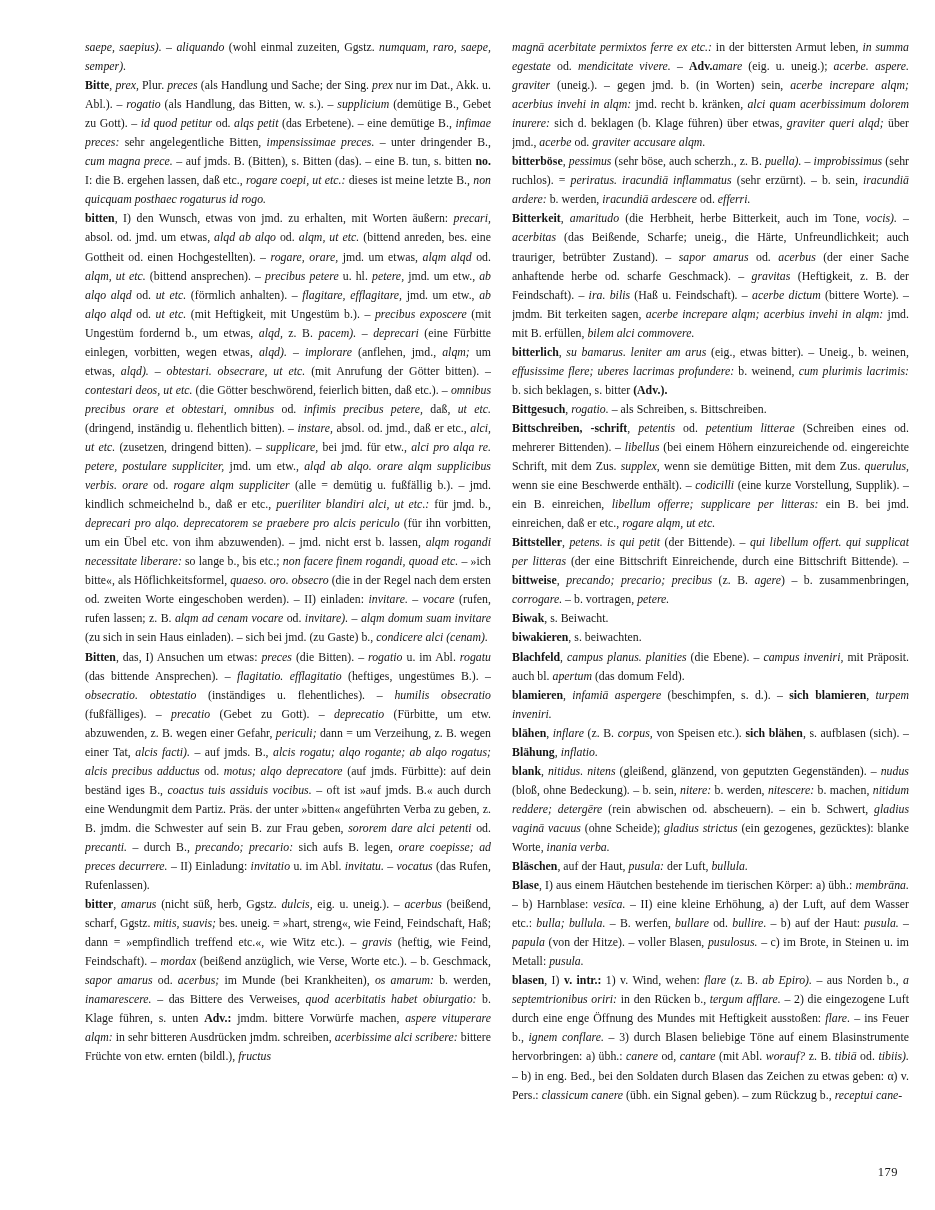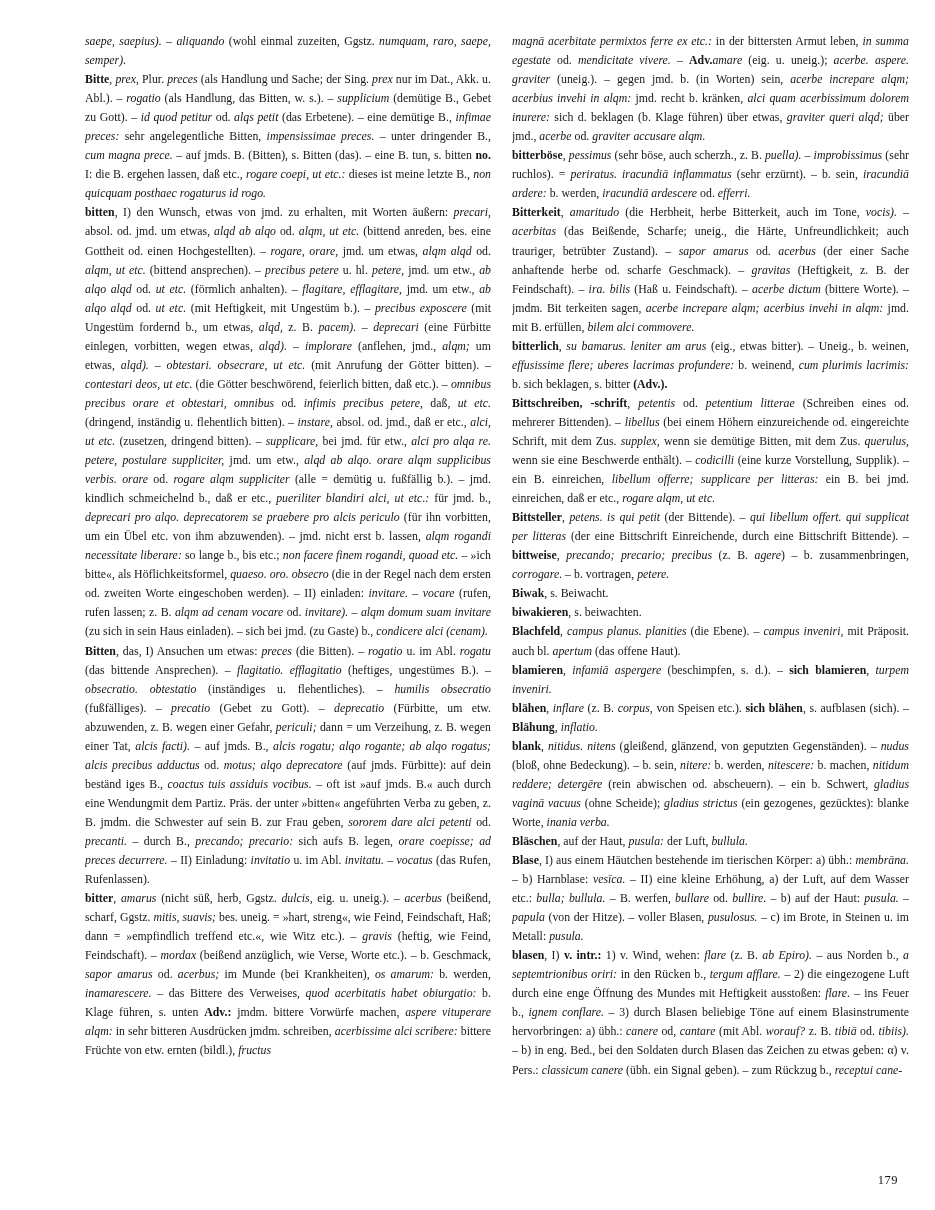--- a/index.html
+++ b/index.html
@@ -4,59 +4,60 @@
 <style>
   html,body{margin:0;padding:0;}
   body{
     width:935px;height:1210px;
     background:#ffffff;color:#161616;
     font-family:"Liberation Serif","DejaVu Serif",serif;
     position:relative;overflow:hidden;
   }
   .page{position:absolute;inset:0;background:#ffffff;}
   .col{
-    position:absolute;top:32px;
+    position:absolute;top:38px;
     text-align:justify;
     font-size:11.8px;line-height:19.05px;
     letter-spacing:0.02px;
     -webkit-hyphens:none;hyphens:none;
     max-height:1166px;overflow:hidden;
   }
   #col-left{left:85px;width:406px;}
   #col-right{left:512px;width:397px;}
   p.entry{margin:0;padding:0;text-indent:0;}
   .it{font-style:italic;}
   .bd{font-weight:bold;}
   .bi{font-weight:bold;}
   .page-num{
-    position:absolute;right:37px;bottom:22px;
+    position:absolute;right:37px;bottom:30px;
     font-size:12.5px;letter-spacing:0.5px;
   }
 </style>
 </head>
 <body>
 
 <div class="page">
   <div id="col-left" class="col">
       <p class="entry"><span class="it">saepe, saepius).</span><span> – </span><span class="it">aliquando</span><span> (wohl einmal zuzeiten, Ggstz. </span><span class="it">numquam, raro, saepe, semper).</span></p>
       <p class="entry"><span class="bd">Bitte</span><span>, </span><span class="it">prex,</span><span> Plur. </span><span class="it">preces</span><span> (als Handlung und Sache; der Sing. </span><span class="it">prex</span><span> nur im Dat., Akk. u. Abl.). – </span><span class="it">rogatio</span><span> (als Handlung, das Bitten, w. s.). – </span><span class="it">supplicium</span><span> (demütige B., Gebet zu Gott). – </span><span class="it">id quod petitur</span><span> od. </span><span class="it">alqs petit</span><span> (das Erbetene). – eine demütige B., </span><span class="it">infimae preces:</span><span> sehr angelegentliche Bitten, </span><span class="it">impensissimae preces.</span><span> – unter dringender B., </span><span class="it">cum magna prece.</span><span> – auf jmds. B. (Bitten), s. Bitten (das). – eine B. tun, s. bitten </span><span class="bi">no.</span><span> I: die B. ergehen lassen, daß etc., </span><span class="it">rogare coepi, ut etc.:</span><span> dieses ist meine letzte B., </span><span class="it">non quicquam posthaec rogaturus id rogo.</span></p>
       <p class="entry"><span class="bd">bitten</span><span>, I) den Wunsch, etwas von jmd. zu erhalten, mit Worten äußern: </span><span class="it">precari,</span><span> absol. od. jmd. um etwas, </span><span class="it">alqd ab alqo</span><span> od. </span><span class="it">alqm, ut etc.</span><span> (bittend anreden, bes. eine Gottheit od. einen Hochgestellten). – </span><span class="it">rogare, orare,</span><span> jmd. um etwas, </span><span class="it">alqm alqd</span><span> od. </span><span class="it">alqm, ut etc.</span><span> (bittend ansprechen). – </span><span class="it">precibus petere</span><span> u. hl. </span><span class="it">petere,</span><span> jmd. um etw., </span><span class="it">ab alqo alqd</span><span> od. </span><span class="it">ut etc.</span><span> (förmlich anhalten). – </span><span class="it">flagitare, efflagitare,</span><span> jmd. um etw., </span><span class="it">ab alqo alqd</span><span> od. </span><span class="it">ut etc.</span><span> (mit Heftigkeit, mit Ungestüm b.). – </span><span class="it">precibus exposcere</span><span> (mit Ungestüm fordernd b., um etwas, </span><span class="it">alqd,</span><span> z. B. </span><span class="it">pacem).</span><span> – </span><span class="it">deprecari</span><span> (eine Fürbitte einlegen, vorbitten, wegen etwas, </span><span class="it">alqd).</span><span> – </span><span class="it">implorare</span><span> (anflehen, jmd., </span><span class="it">alqm;</span><span> um etwas, </span><span class="it">alqd).</span><span> – </span><span class="it">obtestari. obsecrare, ut etc.</span><span> (mit Anrufung der Götter bitten). – </span><span class="it">contestari deos, ut etc.</span><span> (die Götter beschwörend, feierlich bitten, daß etc.). – </span><span class="it">omnibus precibus orare et obtestari, omnibus</span><span> od. </span><span class="it">infimis precibus petere,</span><span> daß, </span><span class="it">ut etc.</span><span> (dringend, inständig u. flehentlich bitten). – </span><span class="it">instare,</span><span> absol. od. jmd., daß er etc., </span><span class="it">alci, ut etc.</span><span> (zusetzen, dringend bitten). – </span><span class="it">supplicare,</span><span> bei jmd. für etw., </span><span class="it">alci pro alqa re. petere, postulare suppliciter,</span><span> jmd. um etw., </span><span class="it">alqd ab alqo. orare alqm supplicibus verbis. orare</span><span> od. </span><span class="it">rogare alqm suppliciter</span><span> (alle = demütig u. fußfällig b.). – jmd. kindlich schmeichelnd b., daß er etc., </span><span class="it">pueriliter blandiri alci, ut etc.:</span><span> für jmd. b., </span><span class="it">deprecari pro alqo. deprecatorem se praebere pro alcis periculo</span><span> (für ihn vorbitten, um ein Übel etc. von ihm abzuwenden). – jmd. nicht erst b. lassen, </span><span class="it">alqm rogandi necessitate liberare:</span><span> so lange b., bis etc.; </span><span class="it">non facere finem rogandi, quoad etc.</span><span> – »ich bitte«, als Höflichkeitsformel, </span><span class="it">quaeso. oro. obsecro</span><span> (die in der Regel nach dem ersten od. zweiten Worte eingeschoben werden). – II) einladen: </span><span class="it">invitare.</span><span> – </span><span class="it">vocare</span><span> (rufen, rufen lassen; z. B. </span><span class="it">alqm ad cenam vocare</span><span> od. </span><span class="it">invitare).</span><span> – </span><span class="it">alqm domum suam invitare</span><span> (zu sich in sein Haus einladen). – sich bei jmd. (zu Gaste) b., </span><span class="it">condicere alci (cenam).</span></p>
       <p class="entry"><span class="bd">Bitten</span><span>, das, I) Ansuchen um etwas: </span><span class="it">preces</span><span> (die Bitten). – </span><span class="it">rogatio</span><span> u. im Abl. </span><span class="it">rogatu</span><span> (das bittende Ansprechen). – </span><span class="it">flagitatio. efflagitatio</span><span> (heftiges, ungestümes B.). – </span><span class="it">obsecratio. obtestatio</span><span> (inständiges u. flehentliches). – </span><span class="it">humilis obsecratio</span><span> (fußfälliges). – </span><span class="it">precatio</span><span> (Gebet zu Gott). – </span><span class="it">deprecatio</span><span> (Fürbitte, um etw. abzuwenden, z. B. wegen einer Gefahr, </span><span class="it">periculi;</span><span> dann = um Verzeihung, z. B. wegen einer Tat, </span><span class="it">alcis facti).</span><span> – auf jmds. B., </span><span class="it">alcis rogatu; alqo rogante; ab alqo rogatus; alcis precibus adductus</span><span> od. </span><span class="it">motus; alqo deprecatore</span><span> (auf jmds. Fürbitte): auf dein beständ iges B., </span><span class="it">coactus tuis assiduis vocibus.</span><span> – oft ist »auf jmds. B.« auch durch eine Wendungmit dem Partiz. Präs. der unter »bitten« angeführten Verba zu geben, z. B. jmdm. die Schwester auf sein B. zur Frau geben, </span><span class="it">sororem dare alci petenti</span><span> od. </span><span class="it">precanti.</span><span> – durch B., </span><span class="it">precando; precario:</span><span> sich aufs B. legen, </span><span class="it">orare coepisse; ad preces decurrere.</span><span> – II) Einladung: </span><span class="it">invitatio</span><span> u. im Abl. </span><span class="it">invitatu.</span><span> – </span><span class="it">vocatus</span><span> (das Rufen, Rufenlassen).</span></p>
       <p class="entry"><span class="bd">bitter</span><span>, </span><span class="it">amarus</span><span> (nicht süß, herb, Ggstz. </span><span class="it">dulcis,</span><span> eig. u. uneig.). – </span><span class="it">acerbus</span><span> (beißend, scharf, Ggstz. </span><span class="it">mitis, suavis;</span><span> bes. uneig. = »hart, streng«, wie Feind, Feindschaft, Haß; dann = »empfindlich treffend etc.«, wie Witz etc.). – </span><span class="it">gravis</span><span> (heftig, wie Feind, Feindschaft). – </span><span class="it">mordax</span><span> (beißend anzüglich, wie Verse, Worte etc.). – b. Geschmack, </span><span class="it">sapor amarus</span><span> od. </span><span class="it">acerbus;</span><span> im Munde (bei Krankheiten), </span><span class="it">os amarum:</span><span> b. werden, </span><span class="it">inamarescere.</span><span> – das Bittere des Verweises, </span><span class="it">quod acerbitatis habet obiurgatio:</span><span> b. Klage führen, s. unten </span><span class="bi">Adv.:</span><span> jmdm. bittere Vorwürfe machen, </span><span class="it">aspere vituperare alqm:</span><span> in sehr bitteren Ausdrücken jmdm. schreiben, </span><span class="it">acerbissime alci scribere:</span><span> bittere Früchte von etw. ernten (bildl.), </span><span class="it">fructus</span></p>
     </div>
   <div id="col-right" class="col">
       <p class="entry"><span class="it">magnā acerbitate permixtos ferre ex etc.:</span><span> in der bittersten Armut leben, </span><span class="it">in summa egestate</span><span> od. </span><span class="it">mendicitate vivere.</span><span> – </span><span class="bi">Adv.</span><span class="it">amare</span><span> (eig. u. uneig.); </span><span class="it">acerbe. aspere. graviter</span><span> (uneig.). – gegen jmd. b. (in Worten) sein, </span><span class="it">acerbe increpare alqm; acerbius invehi in alqm:</span><span> jmd. recht b. kränken, </span><span class="it">alci quam acerbissimum dolorem inurere:</span><span> sich d. beklagen (b. Klage führen) über etwas, </span><span class="it">graviter queri alqd;</span><span> über jmd., </span><span class="it">acerbe</span><span> od. </span><span class="it">graviter accusare alqm.</span></p>
       <p class="entry"><span class="bd">bitterböse</span><span>, </span><span class="it">pessimus</span><span> (sehr böse, auch scherzh., z. B. </span><span class="it">puella).</span><span> – </span><span class="it">improbissimus</span><span> (sehr ruchlos). = </span><span class="it">periratus. iracundiā inflammatus</span><span> (sehr erzürnt). – b. sein, </span><span class="it">iracundiā ardere:</span><span> b. werden, </span><span class="it">iracundiā ardescere</span><span> od. </span><span class="it">efferri.</span></p>
       <p class="entry"><span class="bd">Bitterkeit</span><span>, </span><span class="it">amaritudo</span><span> (die Herbheit, herbe Bitterkeit, auch im Tone, </span><span class="it">vocis).</span><span> – </span><span class="it">acerbitas</span><span> (das Beißende, Scharfe; uneig., die Härte, Unfreundlichkeit; auch trauriger, betrübter Zustand). – </span><span class="it">sapor amarus</span><span> od. </span><span class="it">acerbus</span><span> (der einer Sache anhaftende herbe od. scharfe Geschmack). – </span><span class="it">gravitas</span><span> (Heftigkeit, z. B. der Feindschaft). – </span><span class="it">ira. bilis</span><span> (Haß u. Feindschaft). – </span><span class="it">acerbe dictum</span><span> (bittere Worte). – jmdm. Bit terkeiten sagen, </span><span class="it">acerbe increpare alqm; acerbius invehi in alqm:</span><span> jmd. mit B. erfüllen, </span><span class="it">bilem alci commovere.</span></p>
       <p class="entry"><span class="bd">bitterlich</span><span>, </span><span class="it">su bamarus. leniter am arus</span><span> (eig., etwas bitter). – Uneig., b. weinen, </span><span class="it">effusissime flere; uberes lacrimas profundere:</span><span> b. weinend, </span><span class="it">cum plurimis lacrimis:</span><span> b. sich beklagen, s. bitter </span><span class="bi">(Adv.).</span></p>
+      <p class="entry"><span class="bd">Bittgesuch</span><span>, </span><span class="it">rogatio.</span><span> – als Schreiben, s. Bittschreiben.</span></p>
       <p class="entry"><span class="bd">Bittschreiben, -schrift</span><span>, </span><span class="it">petentis</span><span> od. </span><span class="it">petentium litterae</span><span> (Schreiben eines od. mehrerer Bittenden). – </span><span class="it">libellus</span><span> (bei einem Höhern einzureichende od. eingereichte Schrift, mit dem Zus. </span><span class="it">supplex,</span><span> wenn sie demütige Bitten, mit dem Zus. </span><span class="it">querulus,</span><span> wenn sie eine Beschwerde enthält). – </span><span class="it">codicilli</span><span> (eine kurze Vorstellung, Supplik). – ein B. einreichen, </span><span class="it">libellum offerre; supplicare per litteras:</span><span> ein B. bei jmd. einreichen, daß er etc., </span><span class="it">rogare alqm, ut etc.</span></p>
       <p class="entry"><span class="bd">Bittsteller</span><span>, </span><span class="it">petens. is qui petit</span><span> (der Bittende). – </span><span class="it">qui libellum offert. qui supplicat per litteras</span><span> (der eine Bittschrift Einreichende, durch eine Bittschrift Bittende). – </span><span class="bd">bittweise</span><span>, </span><span class="it">precando; precario; precibus</span><span> (z. B. </span><span class="it">agere</span><span>) – b. zusammenbringen, </span><span class="it">corrogare.</span><span> – b. vortragen, </span><span class="it">petere.</span></p>
       <p class="entry"><span class="bd">Biwak</span><span>, s. Beiwacht.</span></p>
       <p class="entry"><span class="bd">biwakieren</span><span>, s. beiwachten.</span></p>
-      <p class="entry"><span class="bd">Blachfeld</span><span>, </span><span class="it">campus planus. planities</span><span> (die Ebene). – </span><span class="it">campus inveniri,</span><span> mit Präposit. auch bl. </span><span class="it">apertum</span><span> (das offene Haut).</span></p>
+      <p class="entry"><span class="bd">Blachfeld</span><span>, </span><span class="it">campus planus. planities</span><span> (die Ebene). – </span><span class="it">campus inveniri,</span><span> mit Präposit. auch bl. </span><span class="it">apertum</span><span> (das domum Feld).</span></p>
       <p class="entry"><span class="bd">blamieren</span><span>, </span><span class="it">infamiā aspergere</span><span> (beschimpfen, s. d.). – </span><span class="bd">sich blamieren</span><span>, </span><span class="it">turpem inveniri.</span></p>
       <p class="entry"><span class="bd">blähen</span><span>, </span><span class="it">inflare</span><span> (z. B. </span><span class="it">corpus,</span><span> von Speisen etc.). </span><span class="bd">sich blähen</span><span>, s. aufblasen (sich). – </span><span class="bd">Blähung</span><span>, </span><span class="it">inflatio.</span></p>
       <p class="entry"><span class="bd">blank</span><span>, </span><span class="it">nitidus. nitens</span><span> (gleißend, glänzend, von geputzten Gegenständen). – </span><span class="it">nudus</span><span> (bloß, ohne Bedeckung). – b. sein, </span><span class="it">nitere:</span><span> b. werden, </span><span class="it">nitescere:</span><span> b. machen, </span><span class="it">nitidum reddere; detergēre</span><span> (rein abwischen od. abscheuern). – ein b. Schwert, </span><span class="it">gladius vaginā vacuus</span><span> (ohne Scheide); </span><span class="it">gladius strictus</span><span> (ein gezogenes, gezücktes): blanke Worte, </span><span class="it">inania verba.</span></p>
       <p class="entry"><span class="bd">Bläschen</span><span>, auf der Haut, </span><span class="it">pusula:</span><span> der Luft, </span><span class="it">bullula.</span></p>
       <p class="entry"><span class="bd">Blase</span><span>, I) aus einem Häutchen bestehende im tierischen Körper: a) übh.: </span><span class="it">membrāna.</span><span> – b) Harnblase: </span><span class="it">vesīca.</span><span> – II) eine kleine Erhöhung, a) der Luft, auf dem Wasser etc.: </span><span class="it">bulla; bullula.</span><span> – B. werfen, </span><span class="it">bullare</span><span> od. </span><span class="it">bullire.</span><span> – b) auf der Haut: </span><span class="it">pusula.</span><span> – </span><span class="it">papula</span><span> (von der Hitze). – voller Blasen, </span><span class="it">pusulosus.</span><span> – c) im Brote, in Steinen u. im Metall: </span><span class="it">pusula.</span></p>
       <p class="entry"><span class="bd">blasen</span><span>, I) </span><span class="bi">v. intr.:</span><span> 1) v. Wind, wehen: </span><span class="it">flare</span><span> (z. B. </span><span class="it">ab Epiro).</span><span> – aus Norden b., </span><span class="it">a septemtrionibus oriri:</span><span> in den Rücken b., </span><span class="it">tergum afflare.</span><span> – 2) die eingezogene Luft durch eine enge Öffnung des Mundes mit Heftigkeit ausstoßen: </span><span class="it">flare.</span><span> – ins Feuer b., </span><span class="it">ignem conflare.</span><span> – 3) durch Blasen beliebige Töne auf einem Blasinstrumente hervorbringen: a) übh.: </span><span class="it">canere</span><span> od, </span><span class="it">cantare</span><span> (mit Abl. </span><span class="it">worauf?</span><span> z. B. </span><span class="it">tibiā</span><span> od. </span><span class="it">tibiis).</span><span> – b) in eng. Bed., bei den Soldaten durch Blasen das Zeichen zu etwas geben: α) v. Pers.: </span><span class="it">classicum canere</span><span> (übh. ein Signal geben). – zum Rückzug b., </span><span class="it">receptui cane-</span></p>
     </div>
   <div class="page-num">179</div>
 </div>
 

